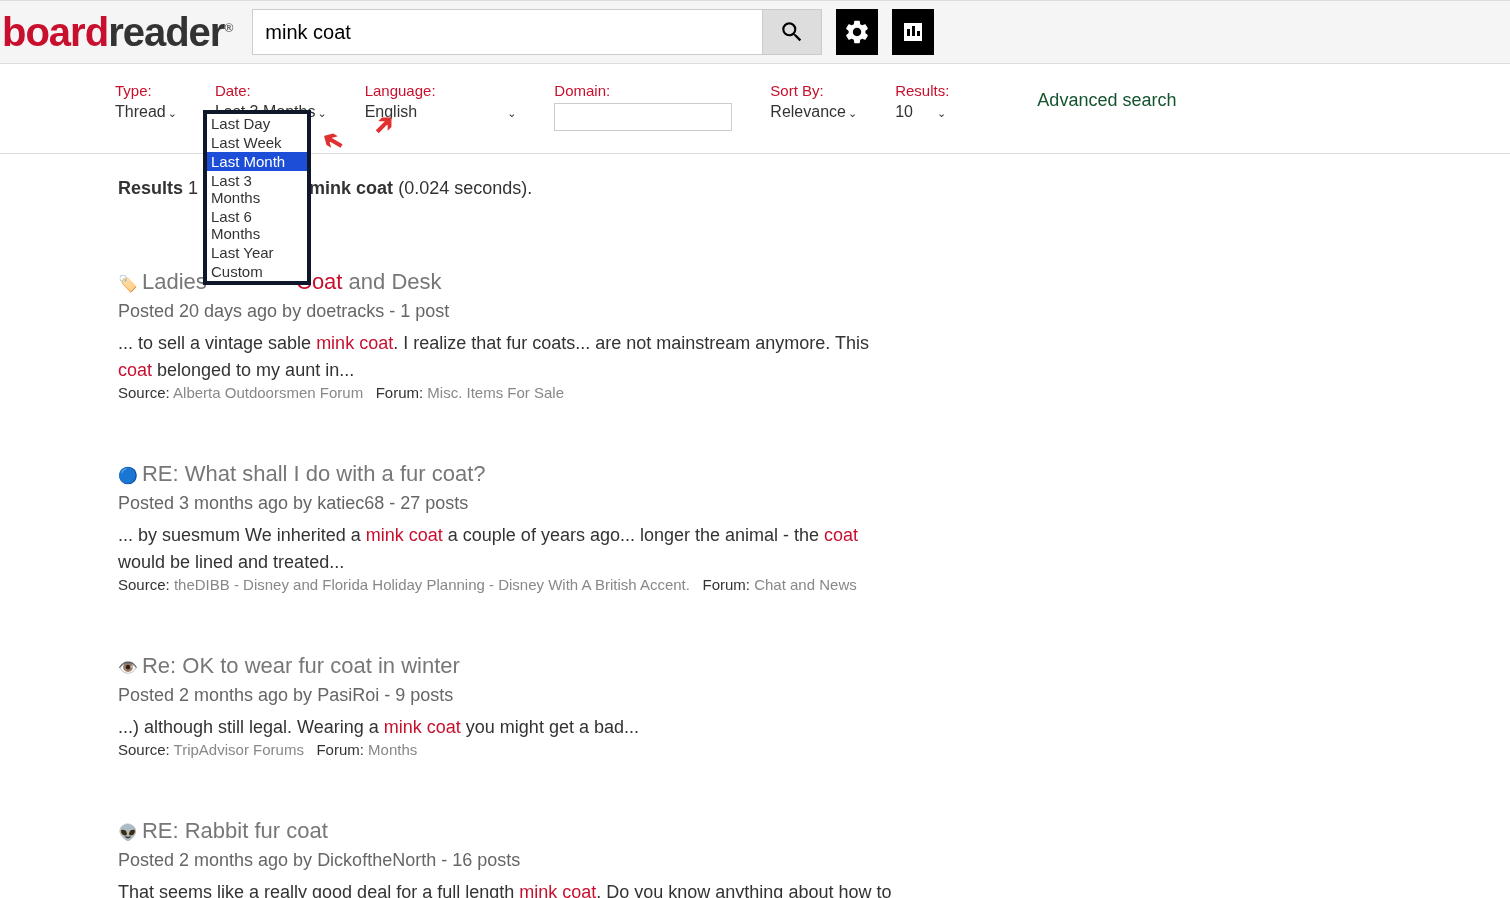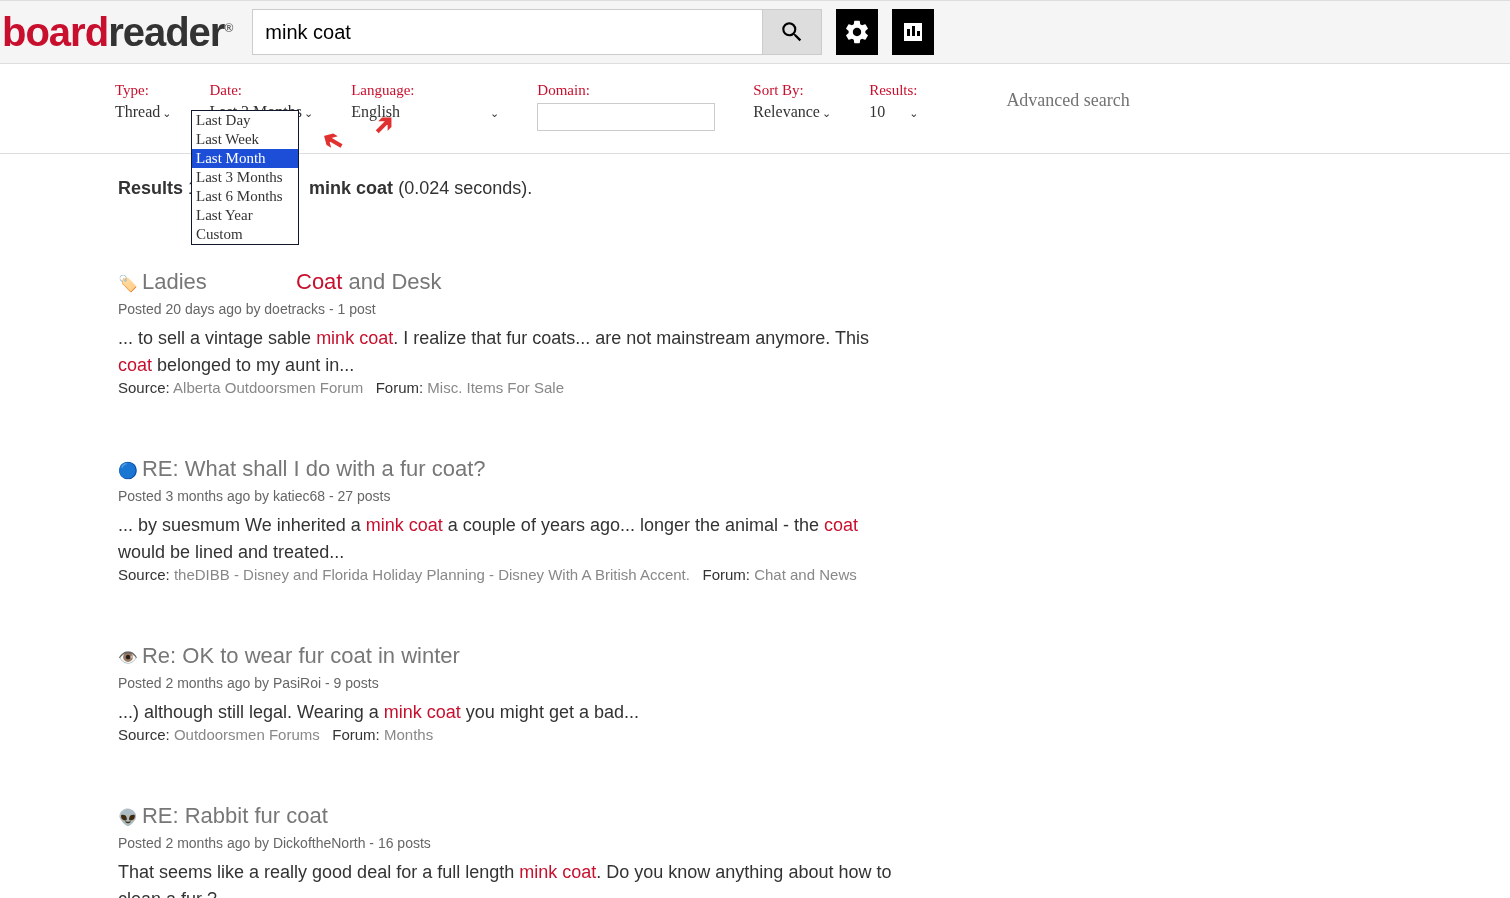--- a/index.html
+++ b/index.html
@@ -7,43 +7,43 @@
 .header { background: #f5f5f5; border-top: 1px solid #ddd; border-bottom: 1px solid #ddd; padding: 8px 0; display: flex; align-items: center; }
 .logo { font-size: 40px; font-weight: bold; letter-spacing: -1px; margin-left: 2px; margin-right: 20px; position: relative; }
 .logo .b1 { color: #c8102e; }
 .logo .b2 { color: #333; }
 .logo .reg { font-size: 12px; vertical-align: super; color: #666; }
 .search-box { display: flex; align-items: center; }
 .search-input { width: 510px; height: 46px; font-size: 20px; padding: 0 12px; border: 1px solid #ccc; border-right: none; background: #fff; }
 .search-btn { width: 60px; height: 46px; background: #ddd; border: 1px solid #ccc; display: flex; align-items: center; justify-content: center; cursor: pointer; }
 .gear-btn, .chart-btn { width: 42px; height: 46px; background: #000; margin-left: 14px; display: flex; align-items: center; justify-content: center; cursor: pointer; }
 .gear-btn svg, .chart-btn svg { fill: #fff; }
-.filters { display: flex; padding: 18px 0 0 115px; position: relative; font-family: Liberation Serif, serif; }
+.filters { display: flex; padding: 18px 0 0 115px; position: relative; }
 .filter-group { margin-right: 38px; }
 .filter-label { color: #c8102e; font-size: 15px; }
 .filter-value { color: #333; font-size: 16px; margin-top: 4px; display: inline-block; cursor: pointer; }
 .caret { font-size: 11px; margin-left: 2px; }
 .lang-caret { margin-left: 90px; }
 .domain-input { width: 178px; height: 28px; border: 1px solid #ccc; display: block; margin-top: 4px; }
-.advanced { color: #737373; font-size: 18px; margin-left: 50px; margin-top: 8px; cursor: pointer; }
+.advanced { color: #14532d; font-size: 18px; margin-left: 50px; margin-top: 8px; cursor: pointer; }
 .divider { border-bottom: 1px solid #ddd; margin-top: 22px; }
-.dropdown { position: absolute; top: 46px; left: 191px; background: #fff; border: 1px solid #0f172a; width: 108px; z-index: 10; }
+.dropdown { position: absolute; top: 46px; left: 203px; background: #fff; border: 4px solid #0f172a; width: 108px; z-index: 10; }
 .dropdown-item { padding: 1px 4px; font-size: 15px; cursor: pointer; }
 .dropdown-item.selected { background: #1d4ed8; color: #fff; }
 .arrow { position: absolute; color: #e03030; font-size: 26px; font-weight: bold; pointer-events: none; }
 .arrow1 { top: 45px; left: 373px; transform: rotate(-45deg); }
 .arrow2 { top: 62px; left: 322px; transform: rotate(210deg); }
 .results-header { margin: 24px 0 0 118px; font-size: 18px; }
 .results-header .query { font-weight: bold; }
 .result { margin: 60px 0 0 118px; max-width: 780px; }
 .result:first-of-type { margin-top: 70px; }
 .result-title { font-size: 22px; color: #777; }
 .result-title .hl { color: #c8102e; }
 .result-title .icon { font-size: 16px; margin-right: 4px; vertical-align: middle; }
-.result-meta { color: #666; font-size: 14px; margin-top: 6px; }
+.result-meta { color: #666; font-size: 18px; margin-top: 6px; }
 .result-meta a { color: #666; text-decoration: none; }
 .result-snippet { font-size: 18px; margin-top: 8px; line-height: 1.5; }
 .result-snippet .hl { color: #c8102e; }
 .result-source { font-size: 15px; color: #666; margin-top: 0; }
 .result-source .link { color: #888; }
 .result-source .label { color: #333; }
 svg { display: block; }
 input { font-family: inherit; outline: none; }
 </style>
 </head>
@@ -129,21 +129,21 @@
     <div class="result">
     <div class="result-title"><span class="icon">🔵</span>RE: What shall I do with a fur coat?</div>
     <div class="result-meta">Posted 3 months ago by <a>katiec68</a> - 27 posts</div>
     <div class="result-snippet">... by suesmum We inherited a <span class="hl">mink coat</span> a couple of years ago... longer the animal - the <span class="hl">coat</span> would be lined and treated...</div>
     <div class="result-source"><span class="label">Source: </span><span class="link">theDIBB - Disney and Florida Holiday Planning - Disney With A British Accent.</span>&nbsp;&nbsp;&nbsp;<span class="label">Forum: </span><span class="link">Chat and News</span></div>
   </div>
     <div class="result">
     <div class="result-title"><span class="icon">👁️</span>Re: OK to wear fur coat in winter</div>
     <div class="result-meta">Posted 2 months ago by <a>PasiRoi</a> - 9 posts</div>
     <div class="result-snippet">...) although still legal. Wearing a <span class="hl">mink coat</span> you might get a bad...<span class="hl"></span></div>
-    <div class="result-source"><span class="label">Source: </span><span class="link">Outdoorsmen Forums</span>&nbsp;&nbsp;&nbsp;<span class="label">Forum: </span><span class="link">Months</span></div>
+    <div class="result-source"><span class="label">Source: </span><span class="link">TripAdvisor Forums</span>&nbsp;&nbsp;&nbsp;<span class="label">Forum: </span><span class="link">Months</span></div>
   </div>
     <div class="result">
     <div class="result-title"><span class="icon">👽</span>RE: Rabbit fur coat</div>
     <div class="result-meta">Posted 2 months ago by <a>DickoftheNorth</a> - 16 posts</div>
     <div class="result-snippet">That seems like a really good deal for a full length <span class="hl">mink coat</span>. Do you know anything about how to clean a fur ?</div>
 
   </div>
   </div>
 
 </body></html>

